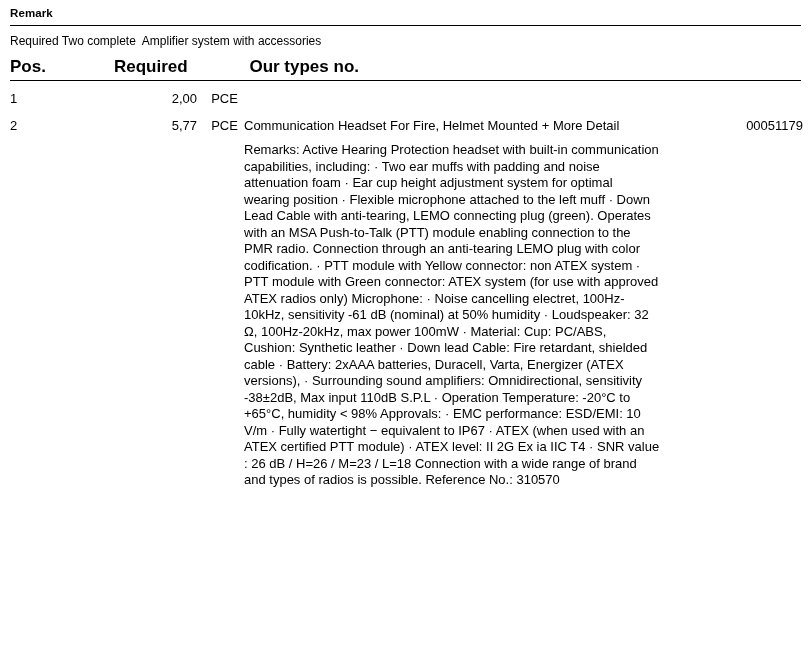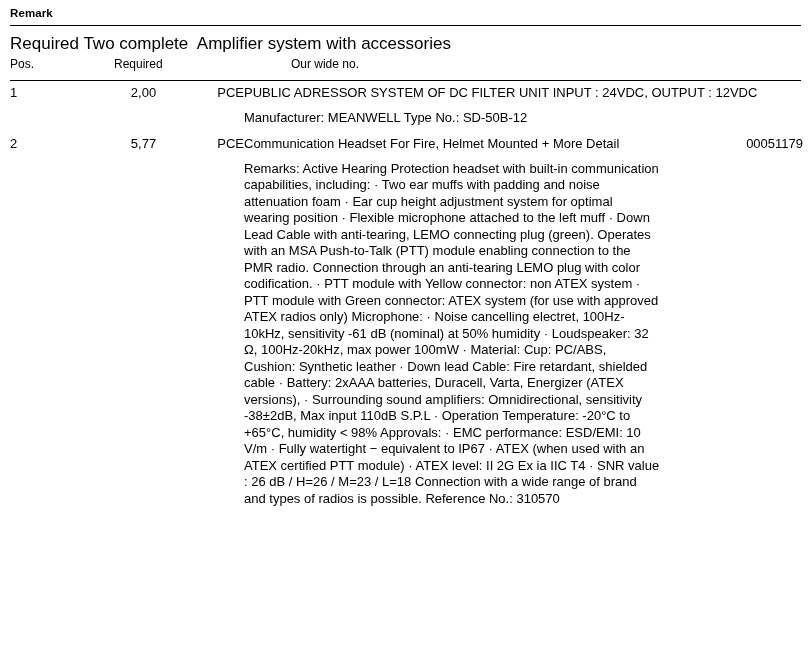--- a/index.html
+++ b/index.html
@@ -35,64 +35,64 @@
     left: 10px;
     top: 25px;
     width: 791px;
     height: 1px;
     background: #000000;
   }
   .required-line {
     position: absolute;
     left: 10px;
     top: 34px;
-    font-size: 17px;
+    font-size: 12px;
     white-space: pre;
   }
   .table {
     position: absolute;
     left: 10px;
     top: 57px;
     width: 793px;
   }
   .row {
     display: flex;
     width: 100%;
   }
   .head-row {
-    font-weight: normal;
-    font-size: 12px;
+    font-weight: bold;
+    font-size: 17px;
     padding-bottom: 4px;
     align-items: flex-end;
   }
   .head-rule {
     position: absolute;
     left: 10px;
     top: 80px;
     width: 791px;
     height: 1px;
     background: #000000;
   }
   .c-pos {
     width: 80px;
     flex: 0 0 80px;
     text-align: left;
     box-sizing: border-box;
   }
   .c-qty {
     width: 110px;
     flex: 0 0 110px;
-    text-align: center;
+    text-align: right;
     padding-right: 3px;
     box-sizing: border-box;
   }
   .c-unit {
     width: 44px;
     flex: 0 0 44px;
-    text-align: right;
+    text-align: center;
     padding-left: 5px;
     box-sizing: border-box;
   }
   .c-desc {
     flex: 1 1 auto;
     padding-right: 12px;
     box-sizing: border-box;
   }
   .c-part {
     width: 115px;
@@ -135,31 +135,27 @@
 
   <div class="remark-title">Remark</div>
   <div class="rule"></div>
   <div class="required-line">Required Two complete  Amplifier system with accessories</div>
 
   <div class="table">
 
     <div class="row head-row">
       <div class="c-pos">Pos.</div>
       <div class="c-qty">Required</div>
-      <div class="c-part">Our wide no.</div>
+      <div class="c-part">Our types no.</div>
     </div>
 
     <div class="row body-row">
       <div class="c-pos pos-num">1</div>
       <div class="c-qty qty-num">2,00</div>
       <div class="c-unit unit-txt">PCE</div>
-      <div class="c-desc">
-        <p class="desc-main">PUBLIC ADRESSOR SYSTEM OF DC FILTER UNIT INPUT : 24VDC, OUTPUT : 12VDC</p>
-        <p class="desc-sub">Manufacturer: MEANWELL Type No.: SD-50B-12</p>
-      </div>
     </div>
 
     <div class="row body-row">
       <div class="c-pos pos-num">2</div>
       <div class="c-qty qty-num">5,77</div>
       <div class="c-unit unit-txt">PCE</div>
       <div class="c-desc">
         <p class="desc-main">Communication Headset For Fire, Helmet Mounted + More Detail</p>
         <p class="desc-block">Remarks: Active Hearing Protection headset with built-in communication capabilities,
 including:  · Two ear muffs with padding and noise attenuation foam  · Ear cup height adjustment system for optimal wearing position · Flexible microphone attached to the left muff  ·  Down Lead Cable with anti-tearing, LEMO connecting plug (green).  Operates with an MSA Push-to-Talk (PTT) module enabling connection to the PMR radio.  Connection through an anti-tearing LEMO plug with color codification.  · PTT module with Yellow connector: non ATEX system  · PTT module with Green connector: ATEX system (for use with approved ATEX radios only)  Microphone:  · Noise cancelling electret, 100Hz-10kHz, sensitivity -61 dB (nominal) at 50% humidity  · Loudspeaker: 32 Ω, 100Hz-20kHz, max power 100mW

